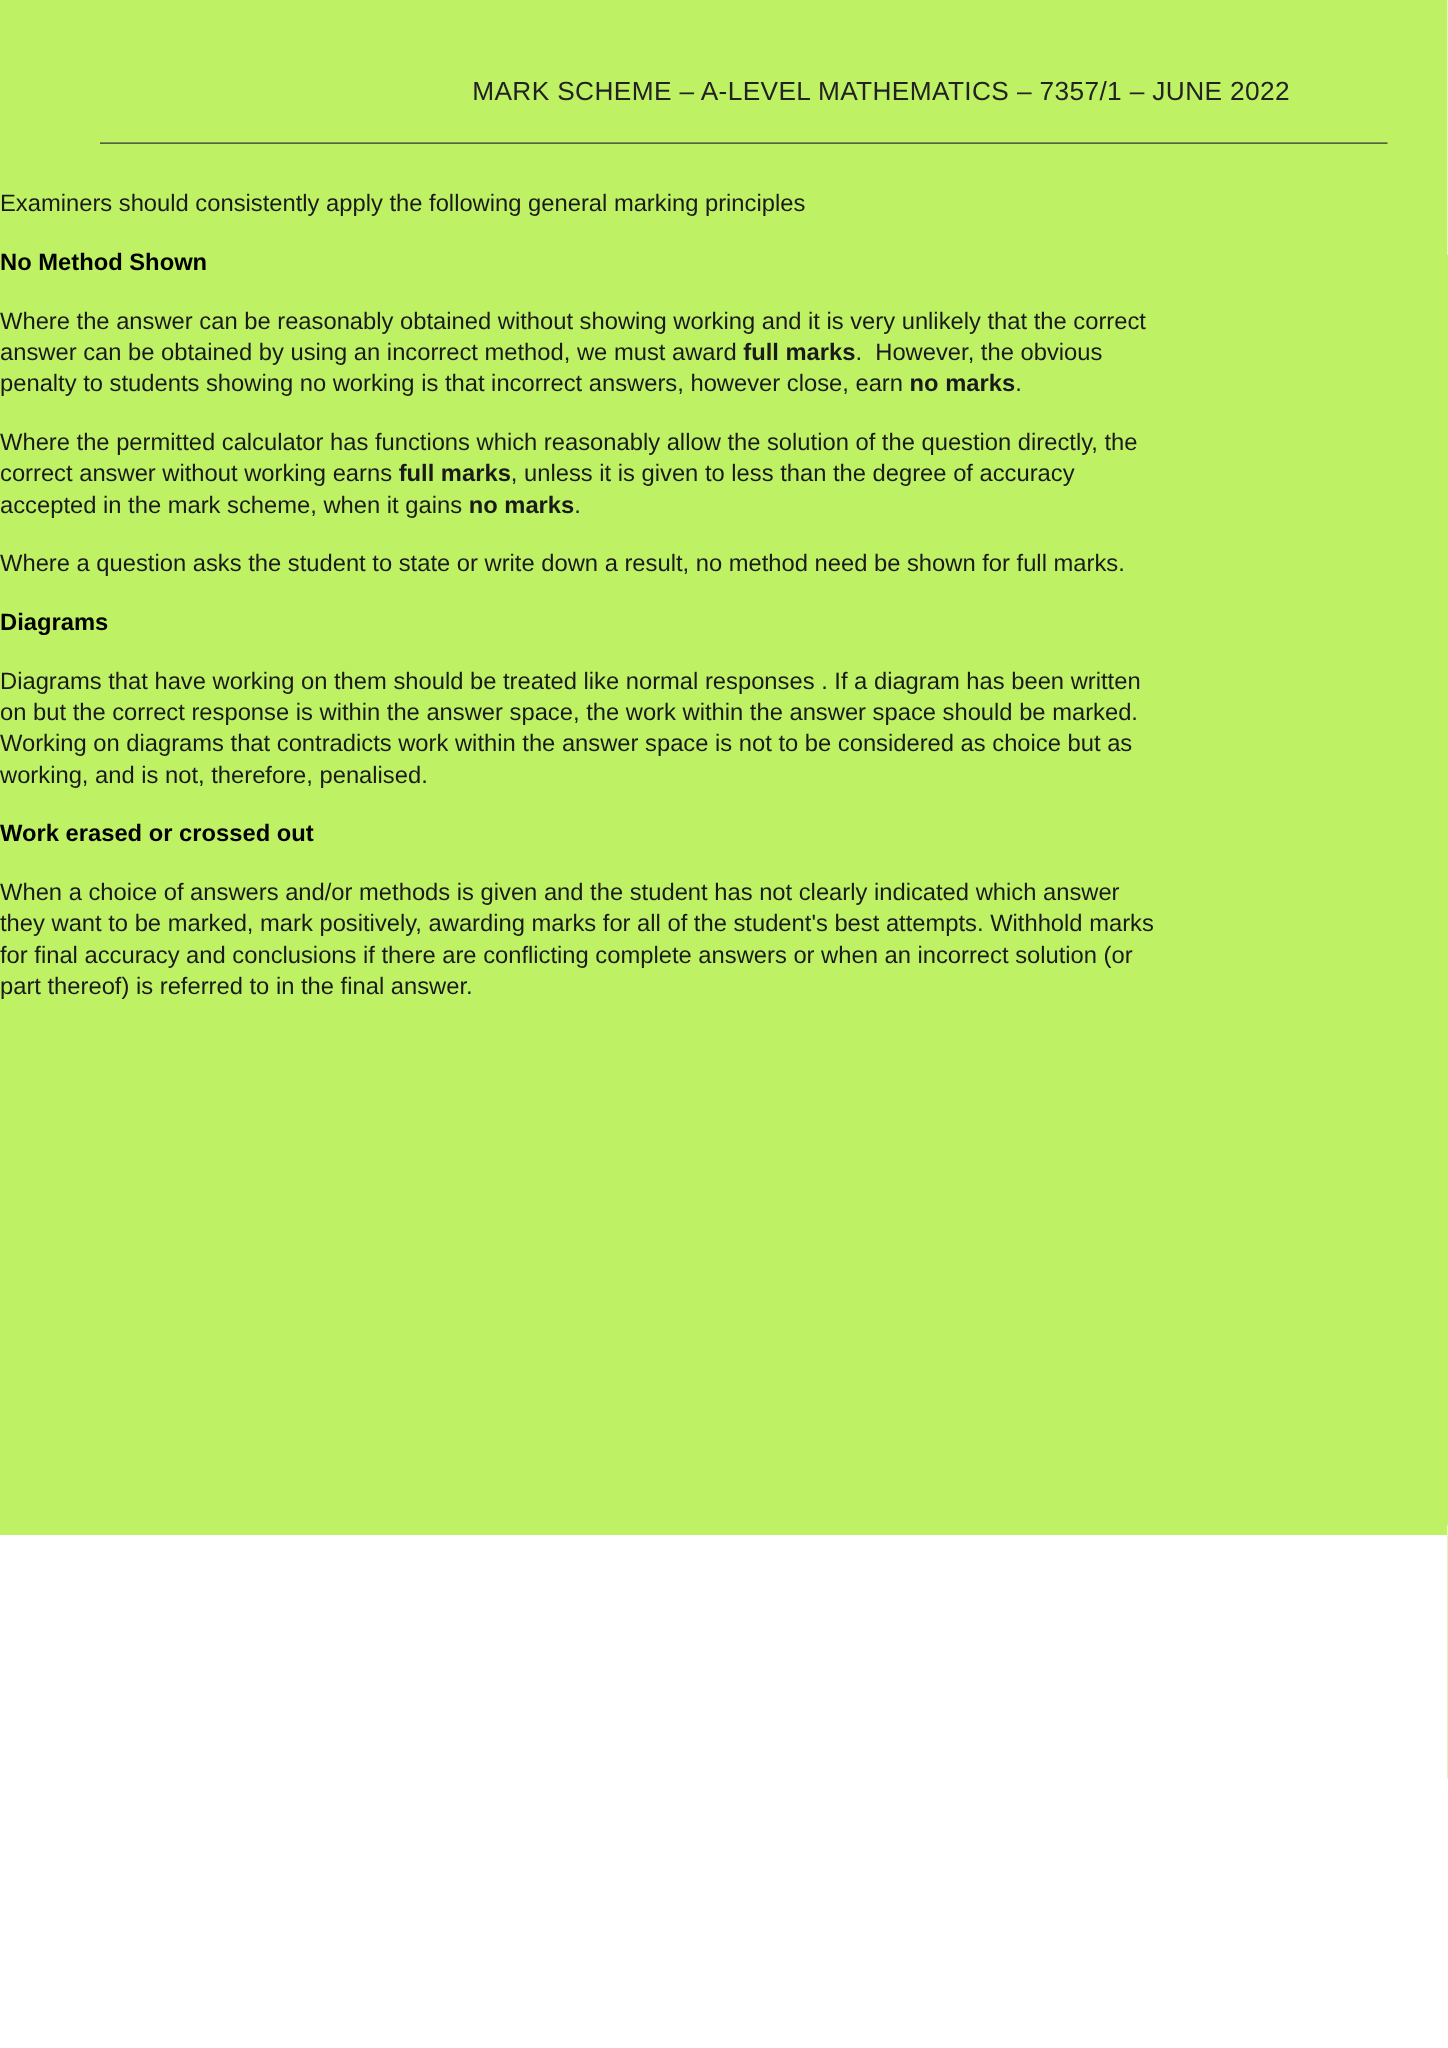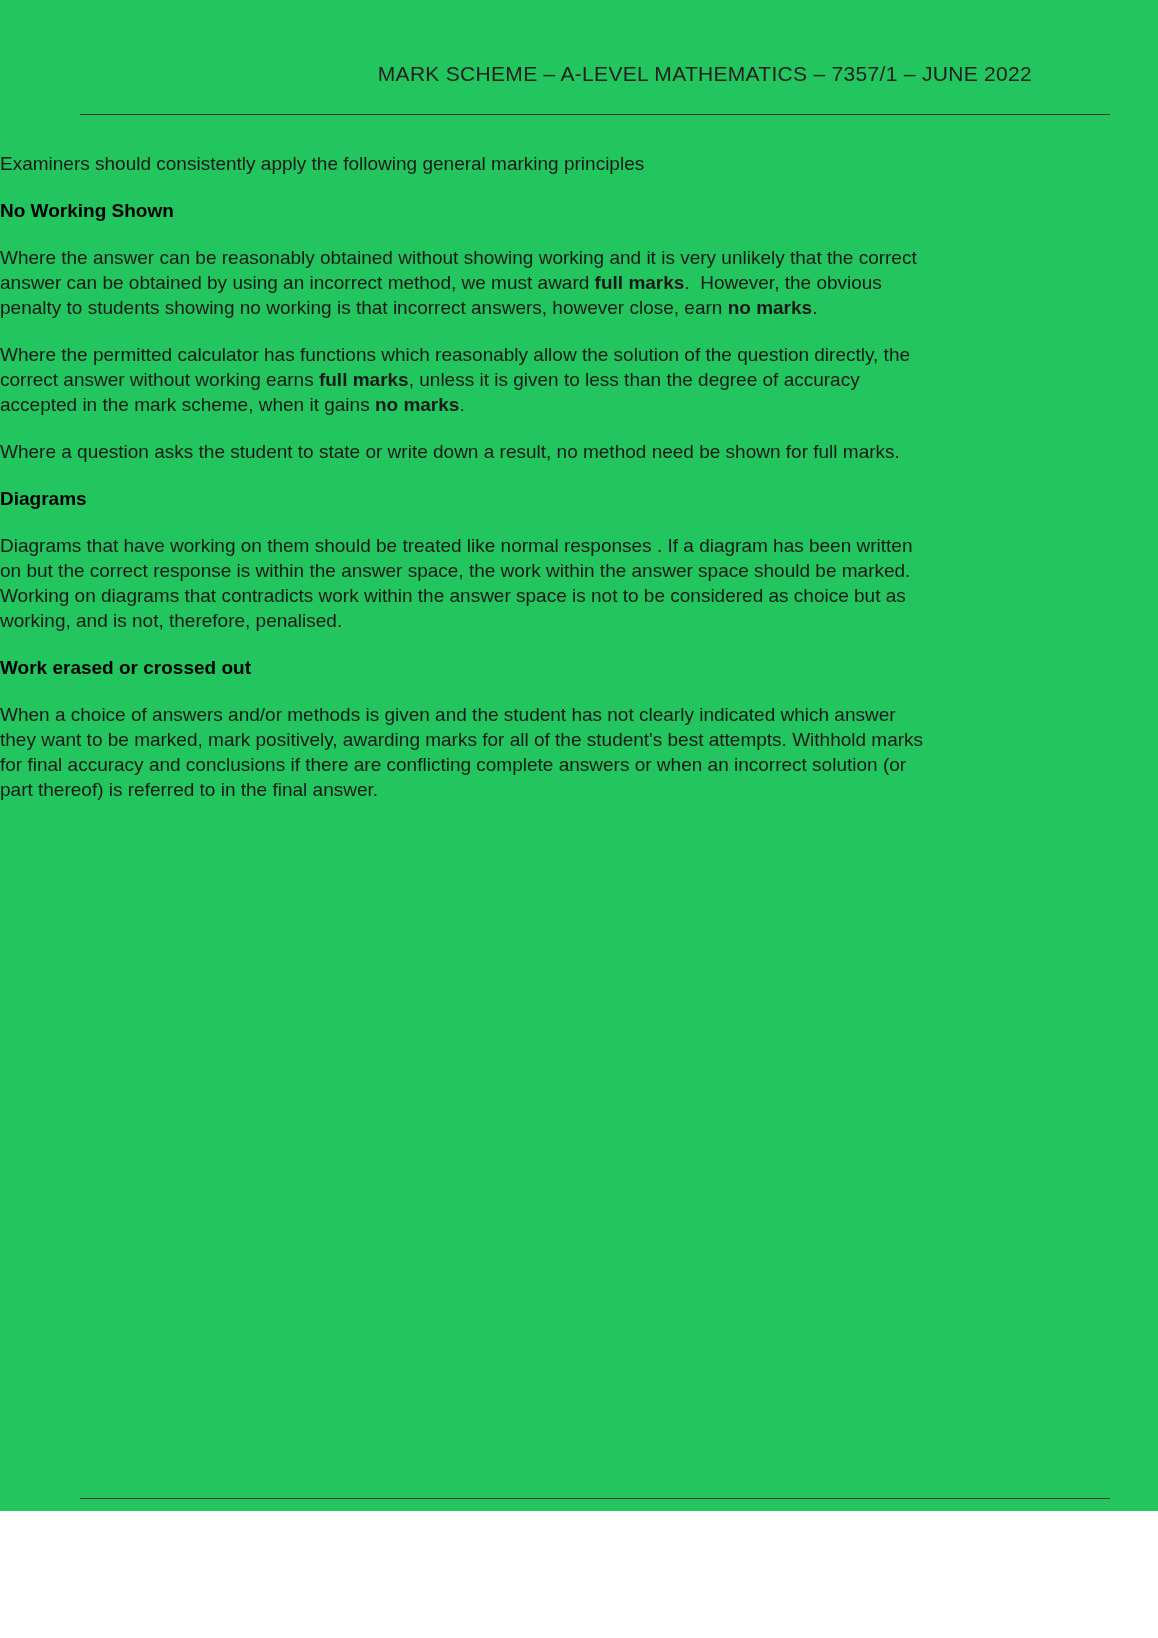--- a/index.html
+++ b/index.html
@@ -1,22 +1,22 @@
 <!DOCTYPE html>
 <html><head>
 <meta charset="utf-8">
 <style>
   * { margin: 0; padding: 0; box-sizing: border-box; }
   html, body { background: #ffffff; }
   .page {
     position: relative;
     width: 1158px;
-    height: 1511px;
+    height: 1228px;
     margin: 0 auto;
-    background: #22c55e;
+    background: #bef264;
     font-family: "Liberation Sans", sans-serif;
     color: #1a1a1a;
     overflow: hidden;
   }
   .header {
     margin: 0 48px 0 80px;
     padding-top: 62px;
   }
   .header-title {
     text-align: right;
@@ -75,21 +75,21 @@
 
   <div class="header">
     <div class="header-title">MARK SCHEME – A-LEVEL MATHEMATICS – 7357/1 – JUNE 2022</div>
     <hr class="header-rule">
   </div>
 
   <div class="content">
 
     <p>Examiners should consistently apply the following general marking principles</p>
 
-    <h3>No Working Shown</h3>
+    <h3>No Method Shown</h3>
 
 
     <p><span>Where the answer can be reasonably obtained without showing working and it is very unlikely that the correct answer can be obtained by using an incorrect method, we must award </span><span class="bold">full marks</span><span>.  However, the obvious penalty to students showing no working is that incorrect answers, however close, earn </span><span class="bold">no marks</span><span>.</span></p>
 
     <p><span>Where the permitted calculator has functions which reasonably allow the solution of the question directly, the correct answer without working earns </span><span class="bold">full marks</span><span>, unless it is given to less than the degree of accuracy accepted in the mark scheme, when it gains </span><span class="bold">no marks</span><span>.</span></p>
 
     <p>Where a question asks the student to state or write down a result, no method need be shown for full marks.</p>
 
 
     <h3>Diagrams</h3>

